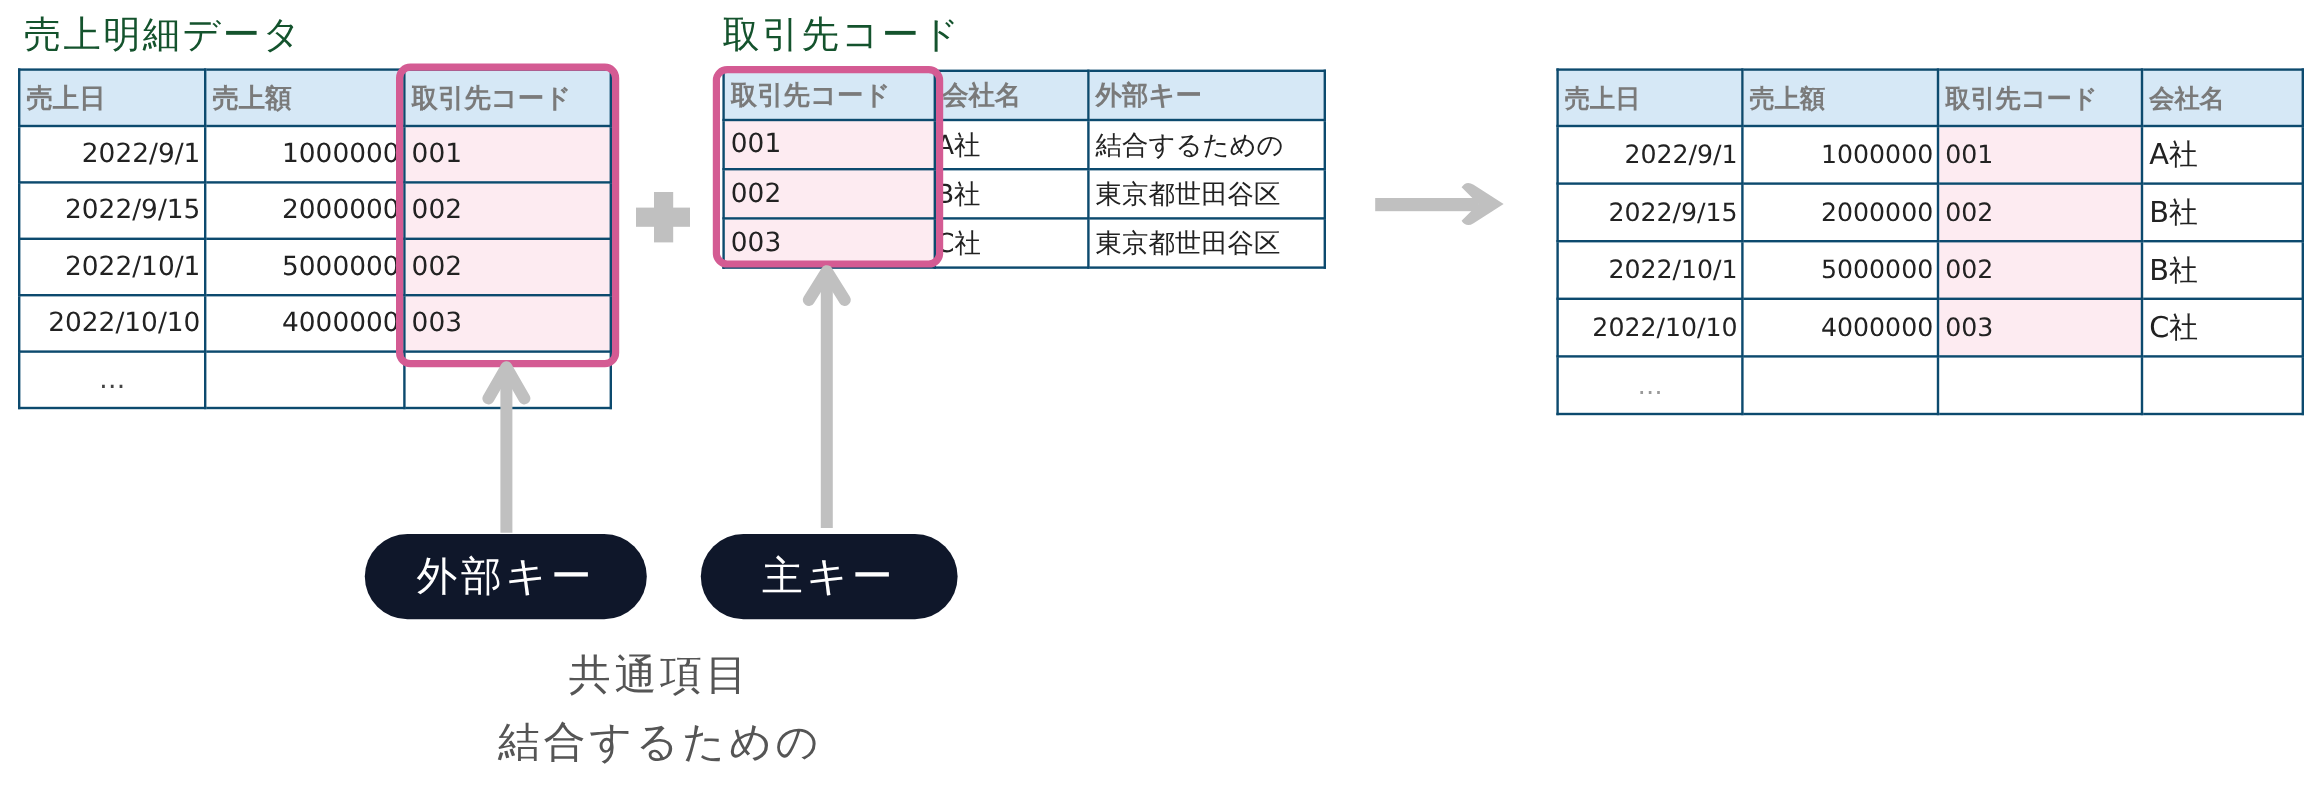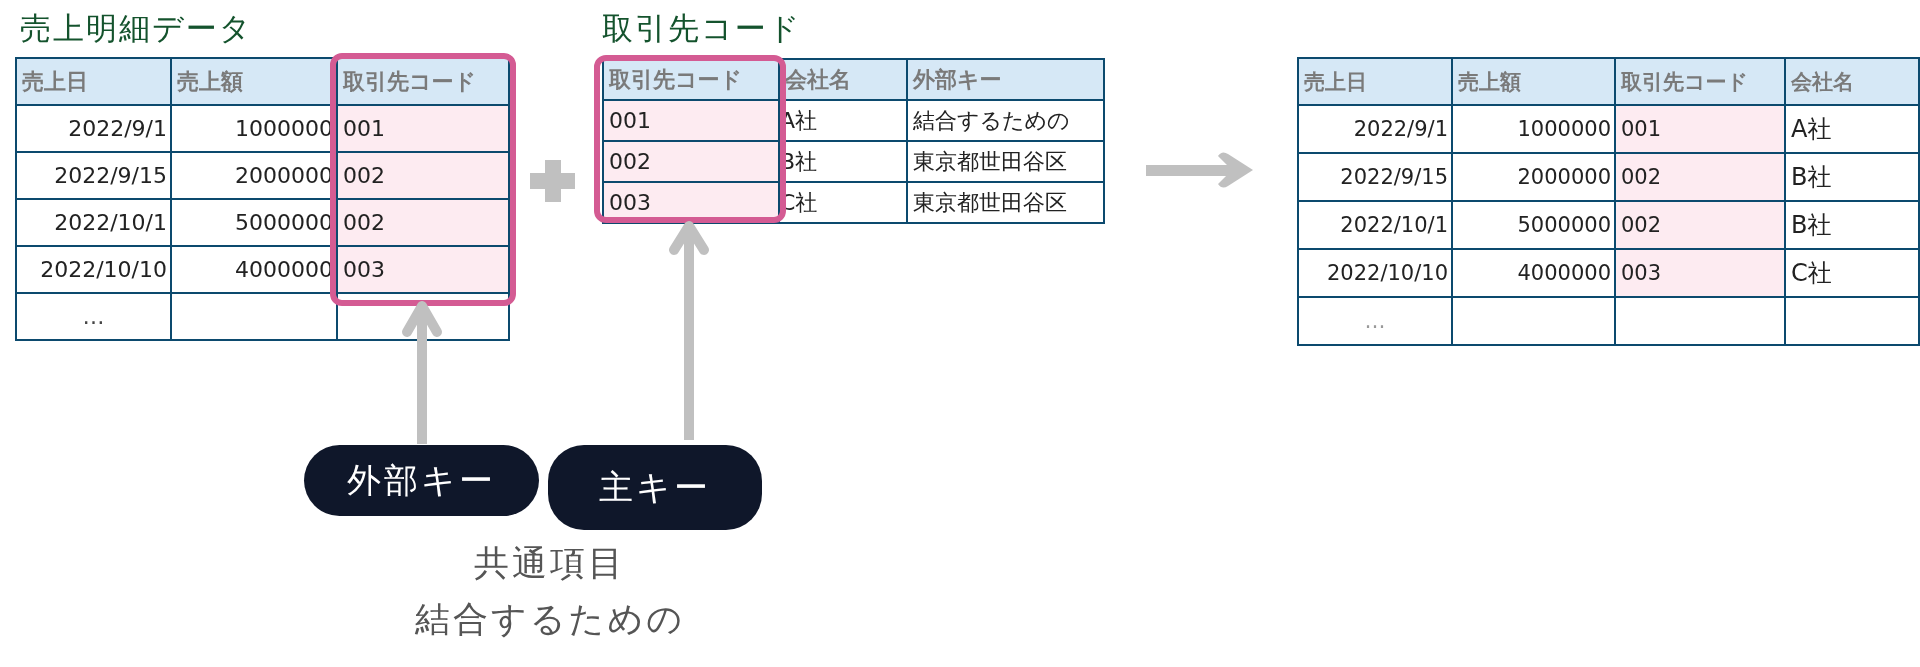--- a/index.html
+++ b/index.html
@@ -161,20 +161,20 @@
   </g>
   <g fill="#c0c0c0">
     <rect x="1146" y="165" width="86" height="11"></rect>
     <path d="M1218,156 Q1222,150 1228,154 L1253,170 L1228,186 Q1222,190 1218,184 L1232,170 Z"></path>
   </g>
 </svg>
 
 <div class="pill" style="left:304px; top:445px; width:235px; height:71px;">
   <span>外部キー</span>
 </div>
-<div class="pill" style="left:548px; top:445px; width:214px; height:85px;">
+<div class="pill" style="left:584px; top:445px; width:214px; height:71px;">
   <span>主キー</span>
 </div>
 
 <div class="caption" style="left:380px; top:535px; width:340px;">
   <div>共通項目</div>
   <div>結合するための</div>
 </div>
 
 </body></html>

